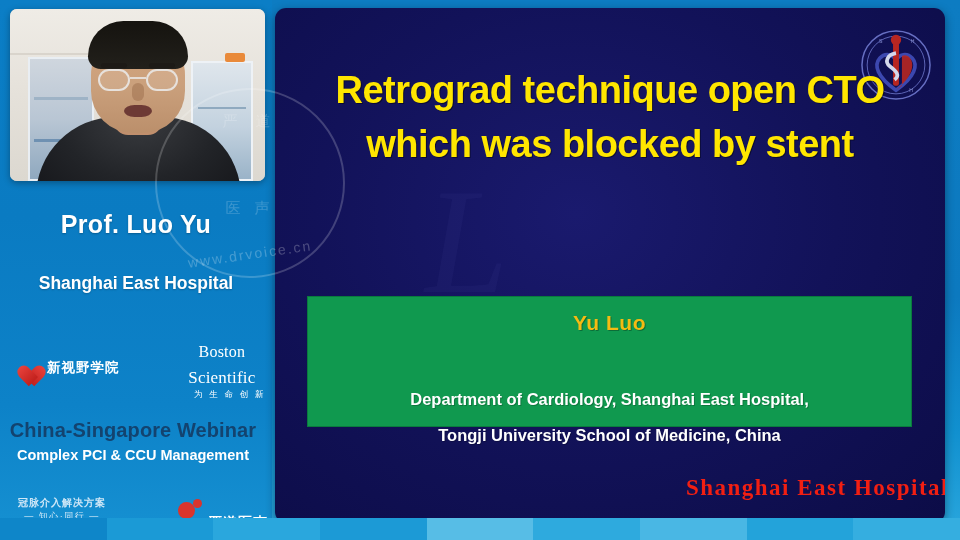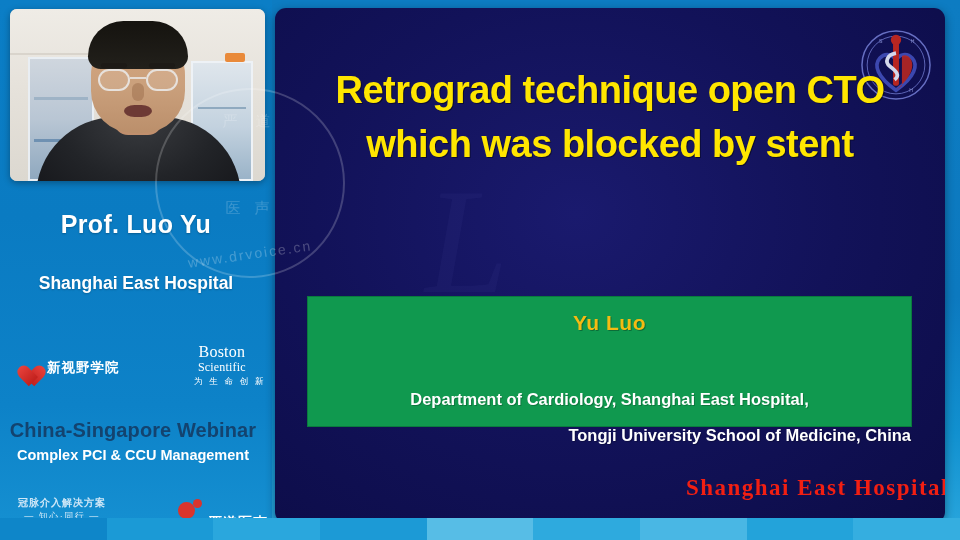--- a/index.html
+++ b/index.html
@@ -96,21 +96,21 @@
   .heart::before, .heart::after {
     content:""; position:absolute; top:1px; width:13px; height:20px;
     background:linear-gradient(180deg,#e8413c 0%,#c2211d 100%); border-radius:13px 13px 0 0;
   }
   .heart::before { left:13px; transform:rotate(45deg); transform-origin:0 100%; }
   .heart::after  { left:13px; transform:rotate(-45deg); transform-origin:100% 100%; }
   #xsy-text { color:#ffffff; font-size:13.5px; font-weight:bold; letter-spacing:1px; }
 
   #logo-bsc { position:absolute; left:178px; top:344px; text-align:center; color:#fff; line-height:1; }
   #bsc-1 { font-family:"Liberation Serif", serif; font-size:16px; letter-spacing:.2px; }
-  #bsc-2 { font-family:"Liberation Serif", serif; font-size:12px; letter-spacing:.2px; margin-top:1px; }
+  #bsc-2 { font-family:"Liberation Serif", serif; font-size:17px; letter-spacing:.2px; margin-top:9px; }
   #bsc-3 { font-size:8.5px; letter-spacing:2.2px; margin-top:4px;margin-left:16px; }
 
   #webinar-title {
     position:absolute; left:0; top:419px; width:266px; text-align:center;
     color:#13436f; font-size:20px; font-weight:bold; letter-spacing:.1px;
   }
   #webinar-sub {
     position:absolute; left:0; top:447px; width:266px; text-align:center;
     color:#ffffff; font-size:14.5px; font-weight:bold;
   }
@@ -153,21 +153,21 @@
     color:#f5bb12; font-size:21px; font-weight:bold; letter-spacing:.5px;
     text-shadow:1px 1px 0 rgba(0,0,0,.28);
   }
   .dept {
     position:absolute; left:0; width:100%; text-align:center;
     color:#ffffff; font-size:16.5px; font-weight:bold;
     text-shadow:1px 1px 0 rgba(0,0,0,.22);
     margin-top:36px;
   }
   #dept-1 { top:57px; }
-  #dept-2 { top:93px;text-align:right; }
+  #dept-2 { top:93px; }
   #hosp-red {
     position:absolute; right:-4px; bottom:22px;
     font-family:"Liberation Serif", serif;
     color:#f21f12; font-size:23px; font-weight:bold; letter-spacing:1.5px;
     white-space:nowrap;
   }
   
   #emblem { position:absolute; right:12px; top:20px; width:74px; height:74px; opacity:.95; }
 
   

